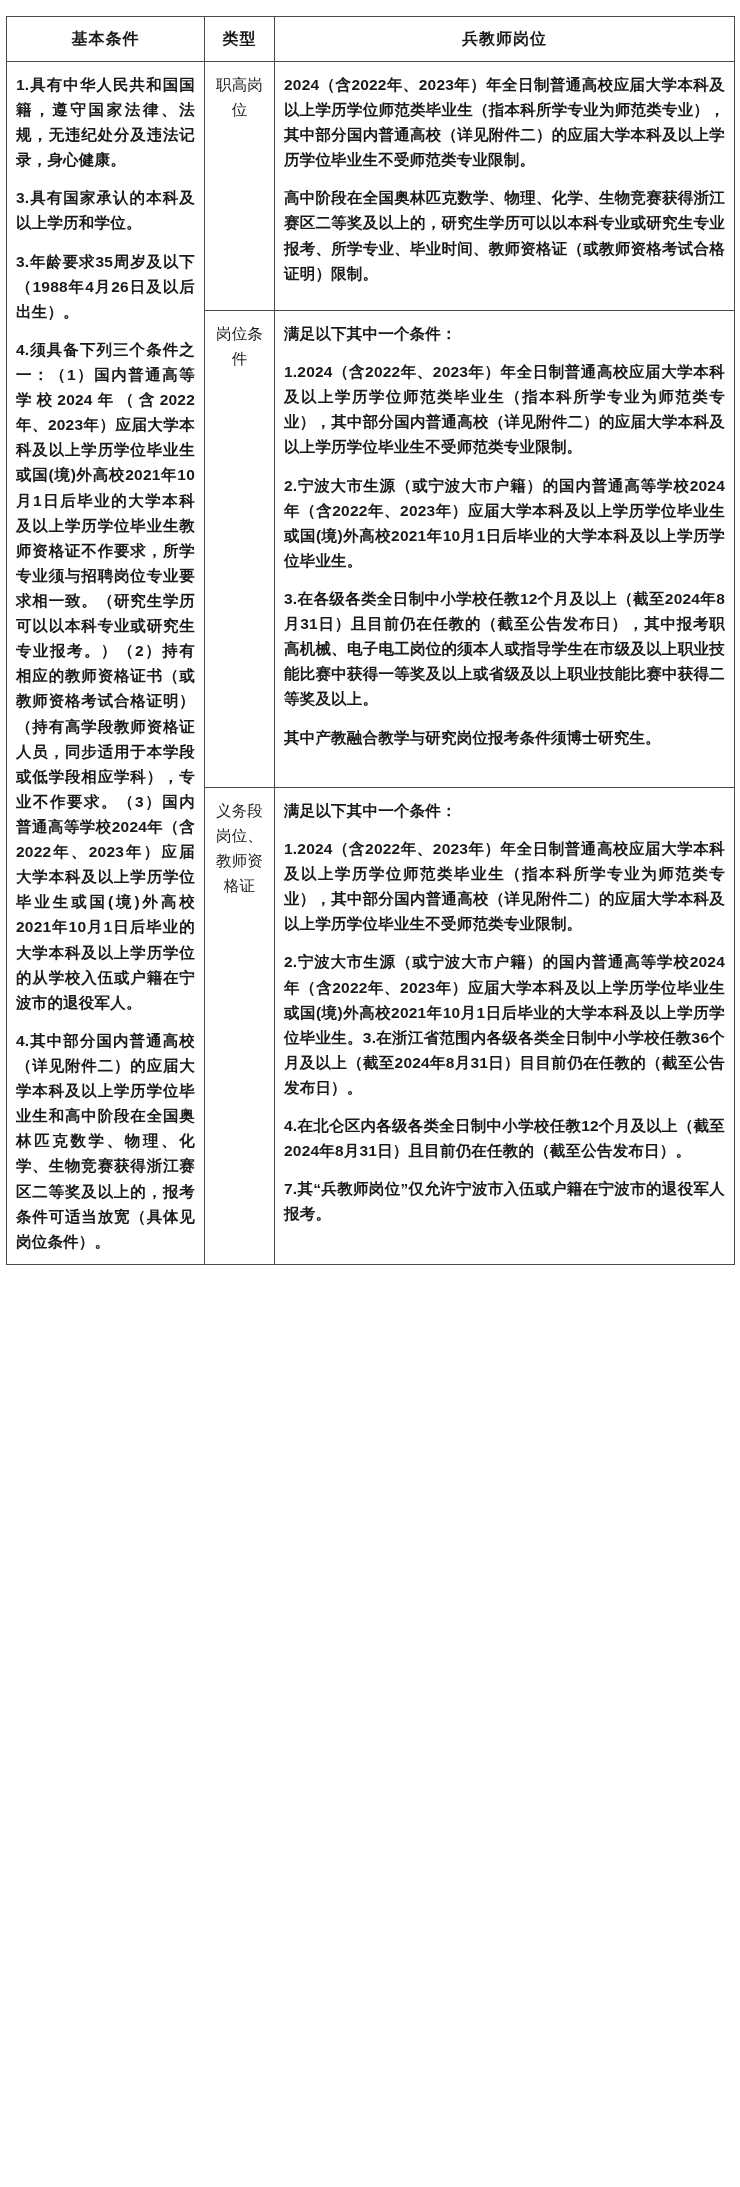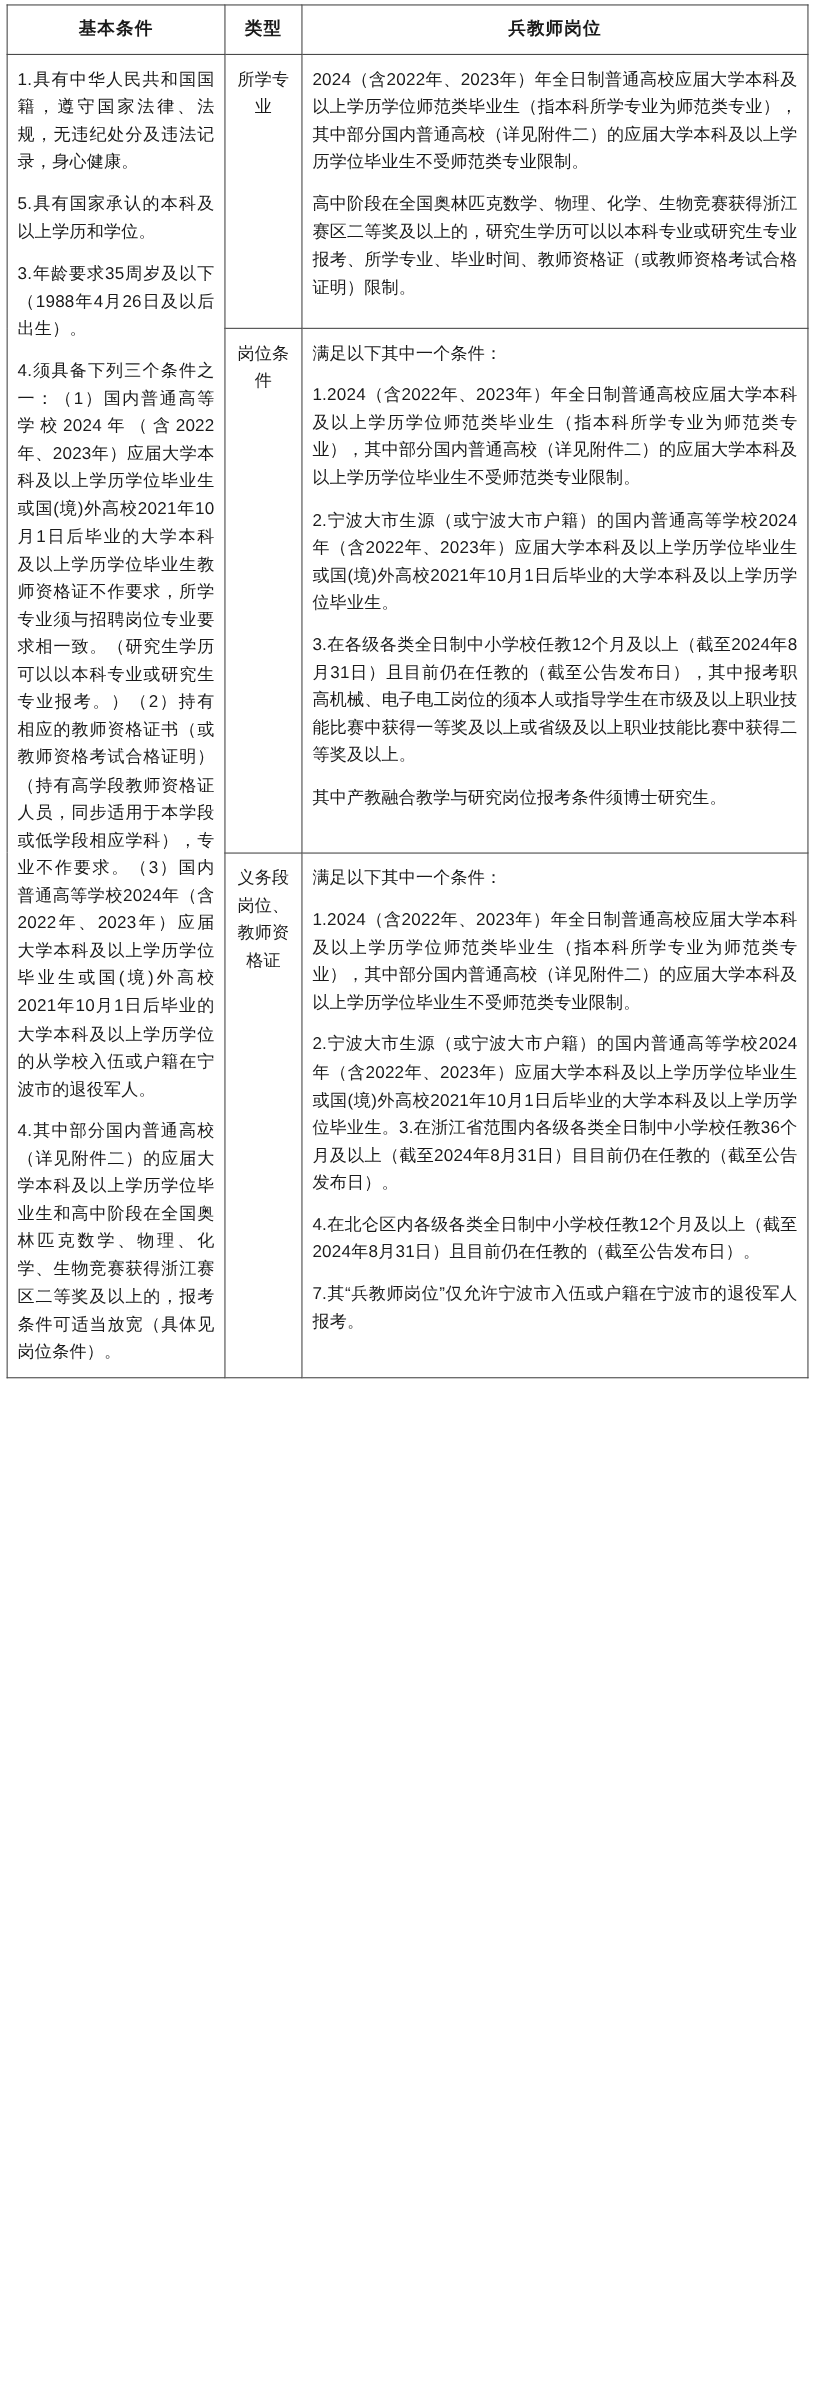--- a/index.html
+++ b/index.html
@@ -9,21 +9,21 @@
   }
   body {
     width: 740px;
     font-family: "Liberation Sans", "DejaVu Sans", sans-serif;
     color: #1a1a1a;
     -webkit-font-smoothing: antialiased;
   }
   .doc {
     width: 624px;
     box-sizing: border-box;
-    padding: 4px 6px 10px 6px;
+    padding: 16px 6px 10px 6px;
   }
   table.req-table {
     width: 728px;
     border-collapse: collapse;
     table-layout: fixed;
     margin: 0 auto;
   }
   table.req-table th,
   table.req-table td {
     border: 1px solid #4a4a4a;
@@ -53,20 +53,21 @@
     padding: 6px 2px;
   }
   td.cell-basic {
     line-height: 1.64;
   }
   td.cell-cond p,
   td.cell-basic p {
     margin: 0 0 13px 0;
     text-align: justify;
     text-justify: inter-ideograph;
+    font-weight: bold;
   }
   td.cell-cond p:last-child,
   td.cell-basic p:last-child {
     margin-bottom: 0;
   }
 </style>
 </head>
 <body>
 
 <div class="doc">
@@ -80,26 +81,26 @@
       <tr>
         <th>基本条件</th>
         <th>类型</th>
         <th>兵教师岗位</th>
       </tr>
     </thead>
     <tbody>
       <tr>
         <td class="cell-basic" rowspan="3">
           <p>1.具有中华人民共和国国籍，遵守国家法律、法规，无违纪处分及违法记录，身心健康。</p>
-          <p>5.具有国家承认的本科及以上学历和学位。</p>
+          <p>3.具有国家承认的本科及以上学历和学位。</p>
           <p>3.年龄要求35周岁及以下（1988年4月26日及以后出生）。</p>
           <p>4.须具备下列三个条件之一：（1）国内普通高等学校2024年（含2022年、2023年）应届大学本科及以上学历学位毕业生或国(境)外高校2021年10月1日后毕业的大学本科及以上学历学位毕业生教师资格证不作要求，所学专业须与招聘岗位专业要求相一致。（研究生学历可以以本科专业或研究生专业报考。）（2）持有相应的教师资格证书（或教师资格考试合格证明）（持有高学段教师资格证人员，同步适用于本学段或低学段相应学科），专业不作要求。（3）国内普通高等学校2024年（含2022年、2023年）应届大学本科及以上学历学位毕业生或国(境)外高校2021年10月1日后毕业的大学本科及以上学历学位的从学校入伍或户籍在宁波市的退役军人。</p>
           <p>4.其中部分国内普通高校（详见附件二）的应届大学本科及以上学历学位毕业生和高中阶段在全国奥林匹克数学、物理、化学、生物竞赛获得浙江赛区二等奖及以上的，报考条件可适当放宽（具体见岗位条件）。</p>
         </td>
-        <td class="cell-type">所学专业</td>
+        <td class="cell-type">职高岗位</td>
         <td class="cell-cond">
           <p>2024（含2022年、2023年）年全日制普通高校应届大学本科及以上学历学位师范类毕业生（指本科所学专业为师范类专业），其中部分国内普通高校（详见附件二）的应届大学本科及以上学历学位毕业生不受师范类专业限制。</p>
           <p>高中阶段在全国奥林匹克数学、物理、化学、生物竞赛获得浙江赛区二等奖及以上的，研究生学历可以以本科专业或研究生专业报考、所学专业、毕业时间、教师资格证（或教师资格考试合格证明）限制。</p>
         </td>
       </tr>
       <tr>
         <td class="cell-type">岗位条件</td>
         <td class="cell-cond">
           <p>满足以下其中一个条件：</p>
           <p>1.2024（含2022年、2023年）年全日制普通高校应届大学本科及以上学历学位师范类毕业生（指本科所学专业为师范类专业），其中部分国内普通高校（详见附件二）的应届大学本科及以上学历学位毕业生不受师范类专业限制。</p>

